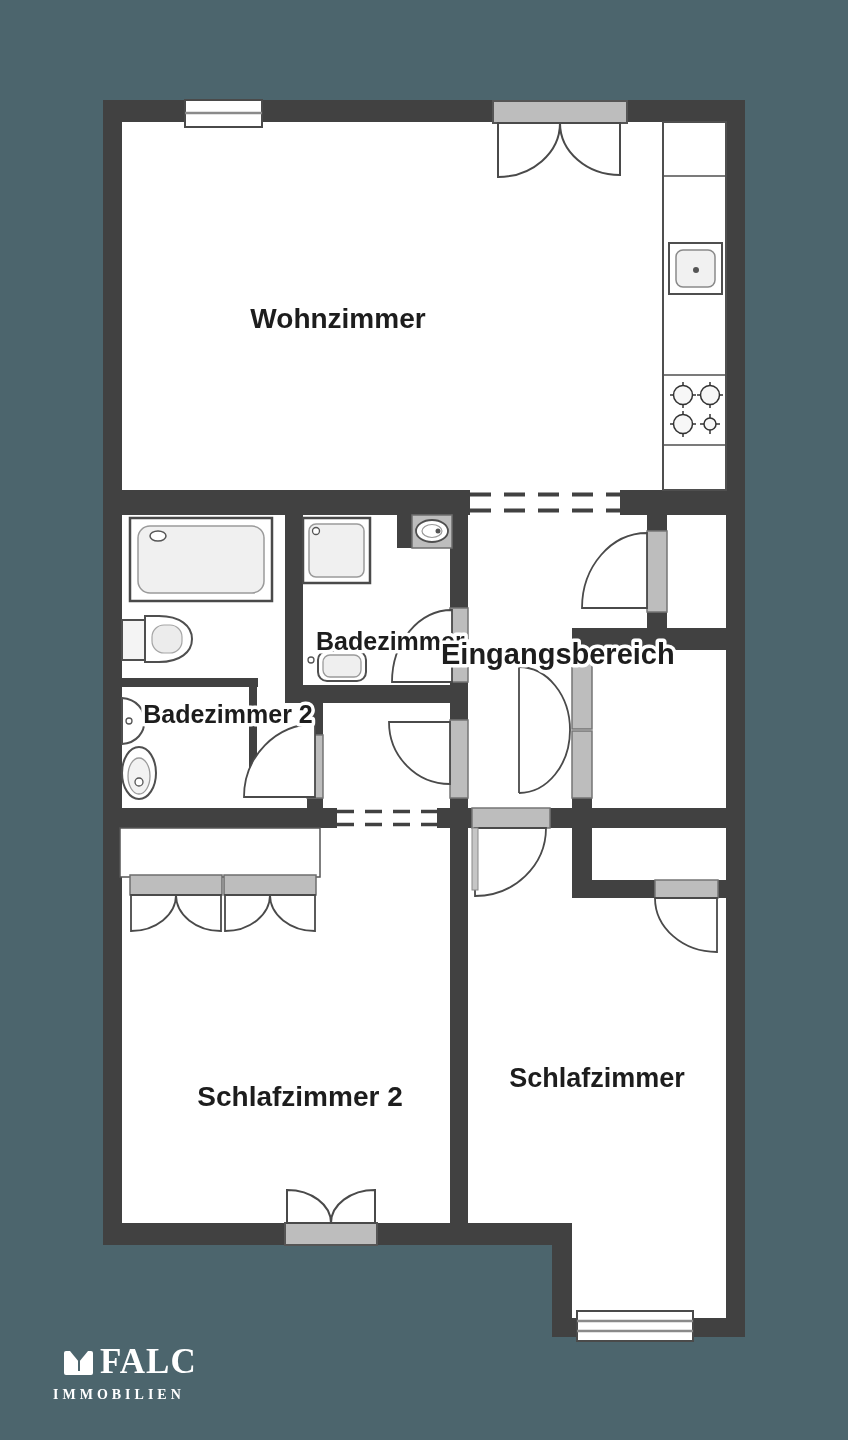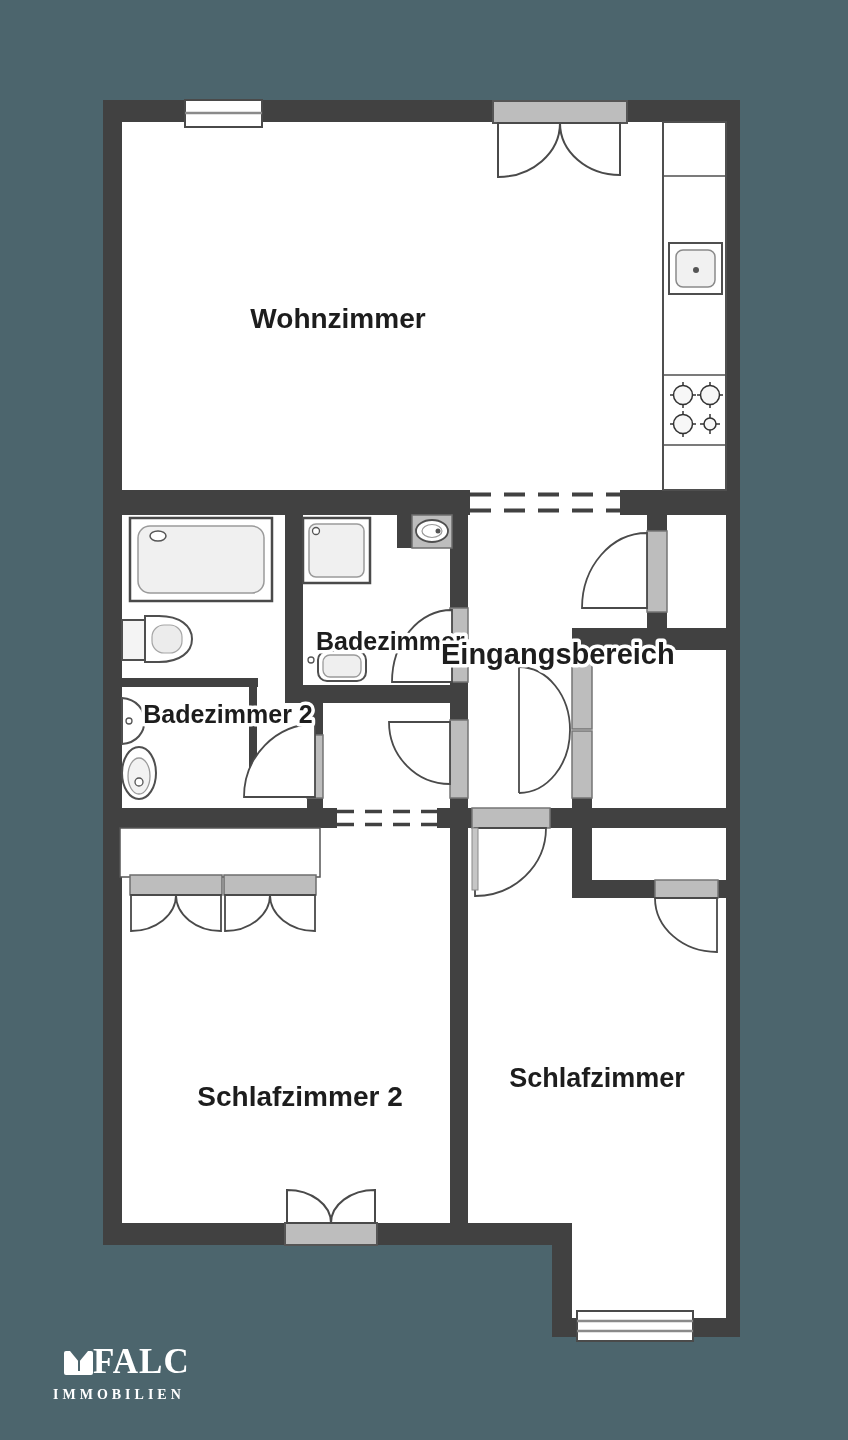--- a/index.html
+++ b/index.html
@@ -1,22 +1,22 @@
 <!DOCTYPE html>
 <html><head>
 <meta charset="utf-8">
 <style>
   html,body{margin:0;padding:0;}
   body{background:#4c656d;font-family:"Liberation Sans",sans-serif;}
-  .canvas{position:relative;width:740px;height:1440px;background:#4c656d;overflow:hidden;}
+  .canvas{position:relative;width:848px;height:1440px;background:#4c656d;overflow:hidden;}
   .plan-svg{position:absolute;left:0;top:0;}
   .plan-svg text{font-family:"Liberation Sans",sans-serif;font-weight:bold;fill:#1d1d1d;
     stroke:#ffffff;stroke-width:7px;paint-order:stroke;stroke-linejoin:round;}
   .logo{position:absolute;left:53px;top:1348px;color:#fff;}
-  .logo-row{display:flex;align-items:flex-start;padding-left:11px;}
+  .logo-row{display:flex;align-items:flex-start;gap:7px;padding-left:11px;}
   .logo-icon{position:relative;width:29px;height:24px;background:#ffffff;border-radius:2px;margin-top:3px;}
   .logo-icon:before{content:"";position:absolute;left:50%;top:0;transform:translateX(-50%);
     width:0;height:0;border-left:9px solid transparent;border-right:9px solid transparent;
     border-top:11px solid #4c656d;}
   .logo-icon:after{content:"";position:absolute;left:50%;top:9px;transform:translateX(-50%);
     width:2px;height:11px;background:#4c656d;}
   .logo-name{font-family:"Liberation Serif",serif;font-weight:700;font-size:35px;line-height:28px;letter-spacing:1px;}
   .logo-sub{font-family:"Liberation Serif",serif;font-weight:700;font-size:14px;letter-spacing:4px;margin-top:11px;white-space:nowrap;}
 </style>
 </head>

